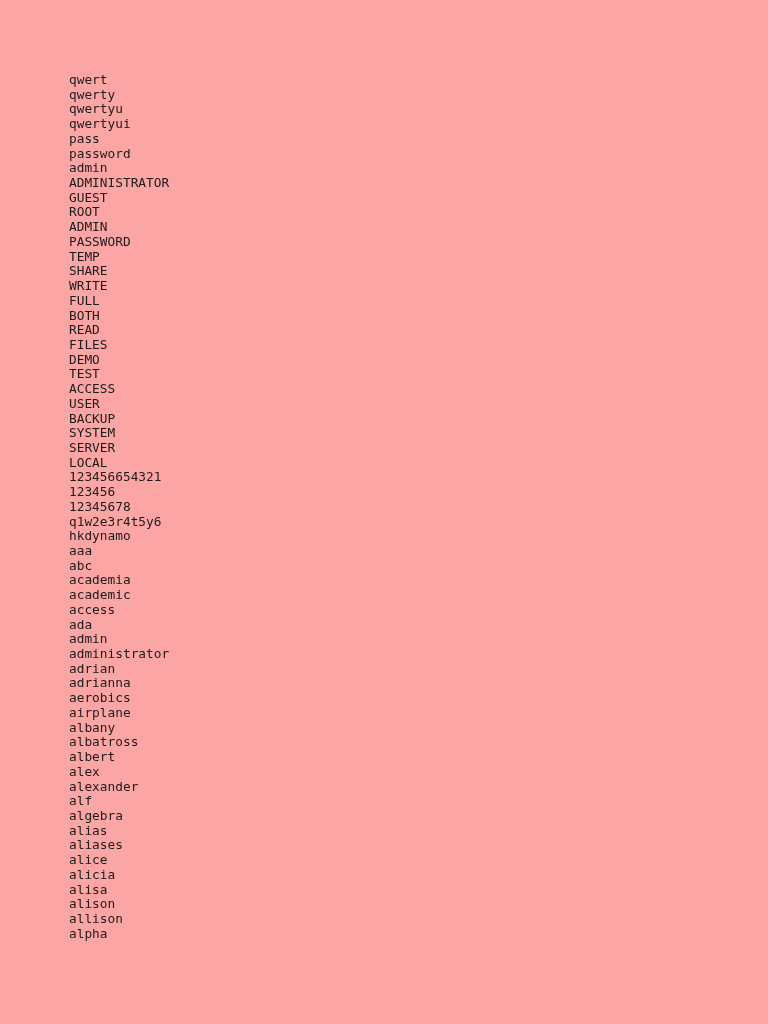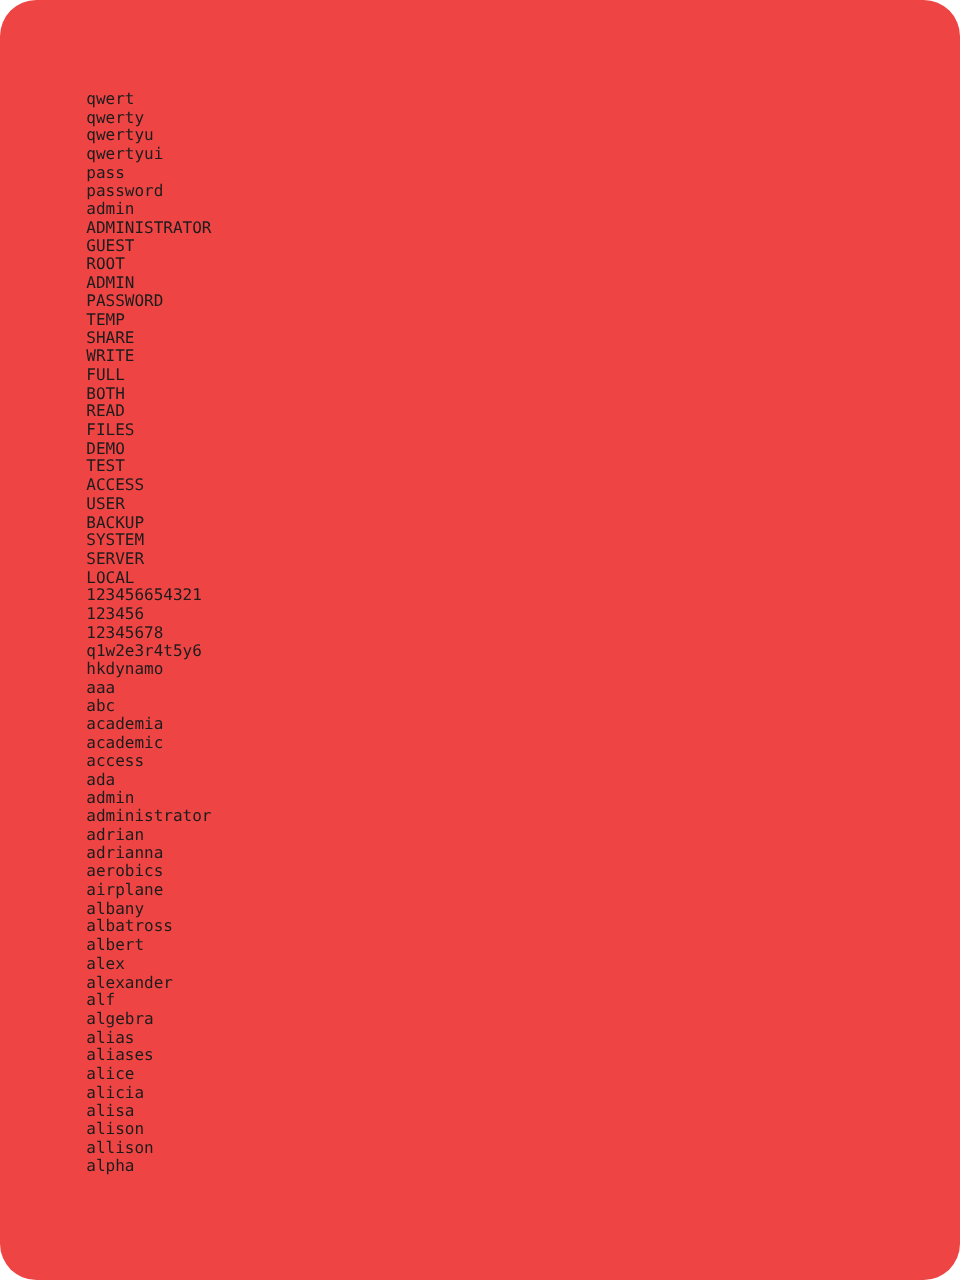--- a/index.html
+++ b/index.html
@@ -38,15 +38,15 @@
   #wordlist li {
     margin: 0;
     padding: 0;
     height: 14.72px;
     white-space: pre;
   }
 </style>
 </head>
 <body style="background: rgb(255, 255, 255);">
 
-<div id="page" style="background: #ef4444; border-radius: 29px;">
+<div id="page" style="background: #fca5a5;">
   <ul id="wordlist" style="color: rgb(28, 28, 28);"><li>qwert</li><li>qwerty</li><li>qwertyu</li><li>qwertyui</li><li>pass</li><li>password</li><li>admin</li><li>ADMINISTRATOR</li><li>GUEST</li><li>ROOT</li><li>ADMIN</li><li>PASSWORD</li><li>TEMP</li><li>SHARE</li><li>WRITE</li><li>FULL</li><li>BOTH</li><li>READ</li><li>FILES</li><li>DEMO</li><li>TEST</li><li>ACCESS</li><li>USER</li><li>BACKUP</li><li>SYSTEM</li><li>SERVER</li><li>LOCAL</li><li>123456654321</li><li>123456</li><li>12345678</li><li>q1w2e3r4t5y6</li><li>hkdynamo</li><li>aaa</li><li>abc</li><li>academia</li><li>academic</li><li>access</li><li>ada</li><li>admin</li><li>administrator</li><li>adrian</li><li>adrianna</li><li>aerobics</li><li>airplane</li><li>albany</li><li>albatross</li><li>albert</li><li>alex</li><li>alexander</li><li>alf</li><li>algebra</li><li>alias</li><li>aliases</li><li>alice</li><li>alicia</li><li>alisa</li><li>alison</li><li>allison</li><li>alpha</li></ul>
 </div>
 
 </body></html>

